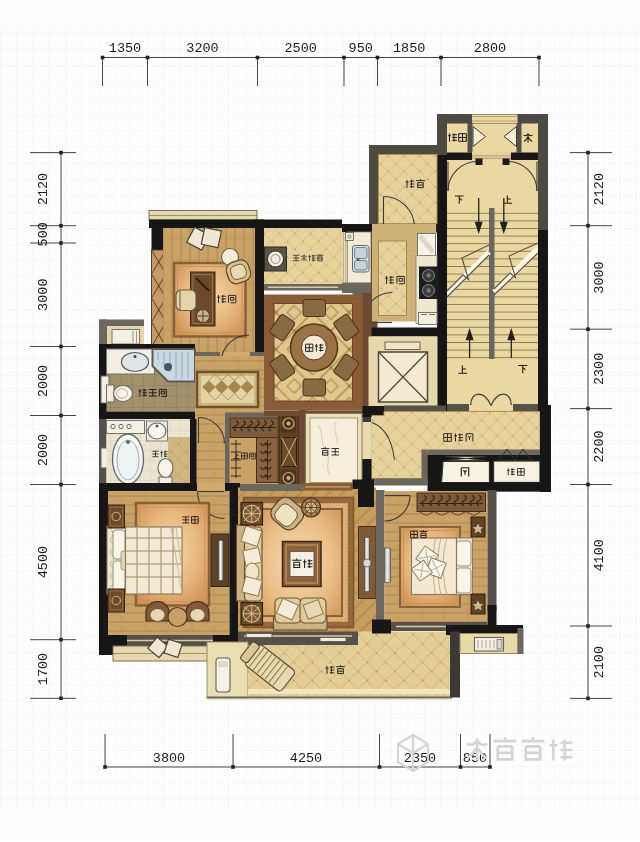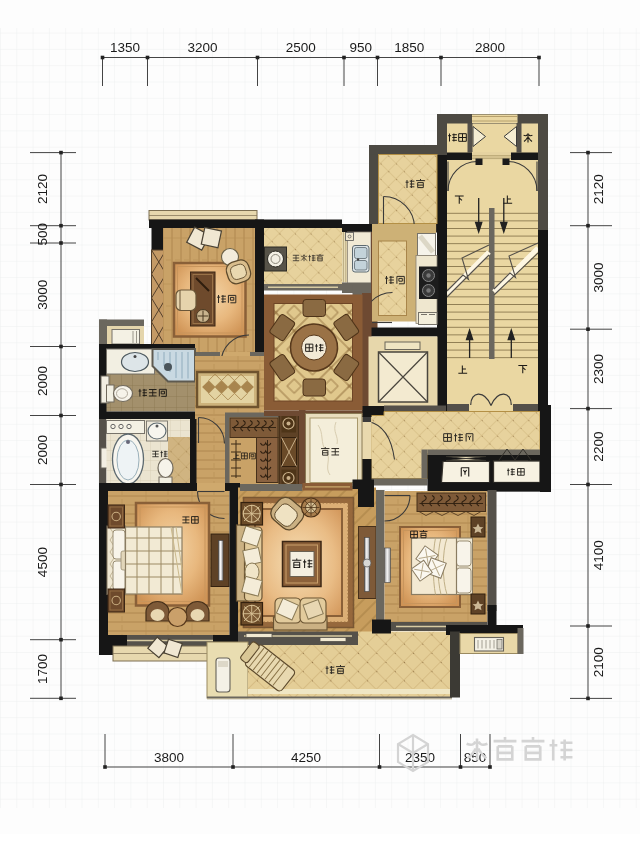--- a/index.html
+++ b/index.html
@@ -1,16 +1,16 @@
 <!DOCTYPE html>
 <html><head>
 <meta charset="utf-8">
 <style>
 html,body{margin:0;padding:0;background:#fff;font-family:"Liberation Sans",sans-serif;}
-#page{width:640px;height:834px;position:relative;overflow:hidden;}
+#page{width:640px;height:834px;position:relative;overflow:hidden;font-family:Liberation Mono, monospace;}
 </style>
 </head>
 <body>
 <div id="page">
 <svg width="640" height="842" viewBox="0 0 640 842" xmlns="http://www.w3.org/2000/svg">
 <defs>
 <pattern id="grid" width="16.3" height="16.3" patternUnits="userSpaceOnUse">
   <path d="M16.3 0H0V16.3" fill="none" stroke="#edeff0" stroke-width="1"></path>
 </pattern>
 <pattern id="diam" width="13" height="13" patternUnits="userSpaceOnUse" patternTransform="rotate(45)">

